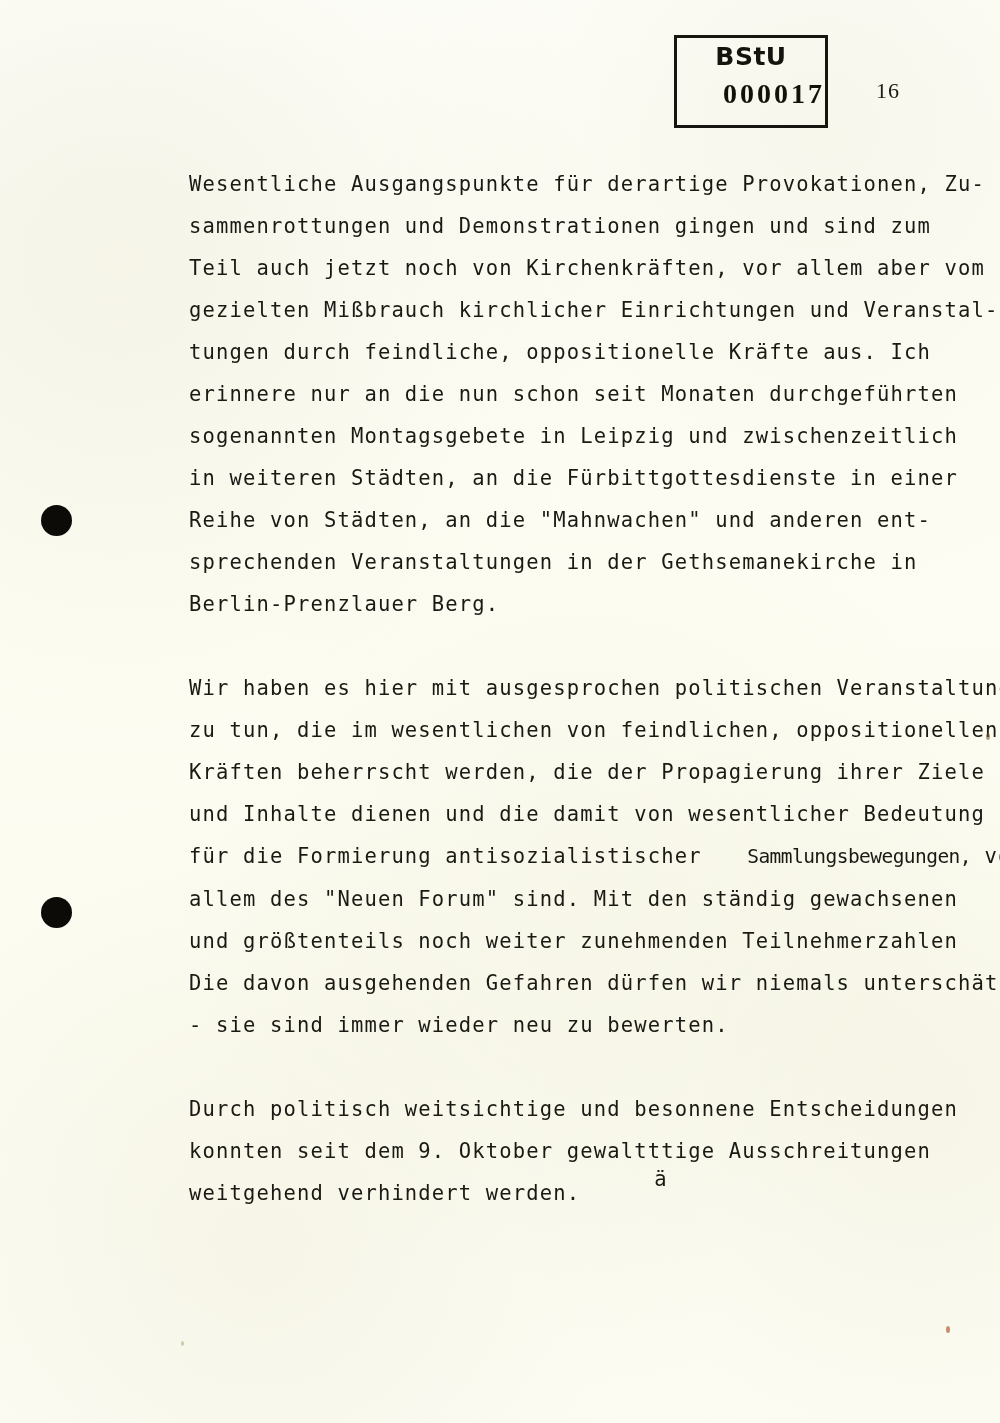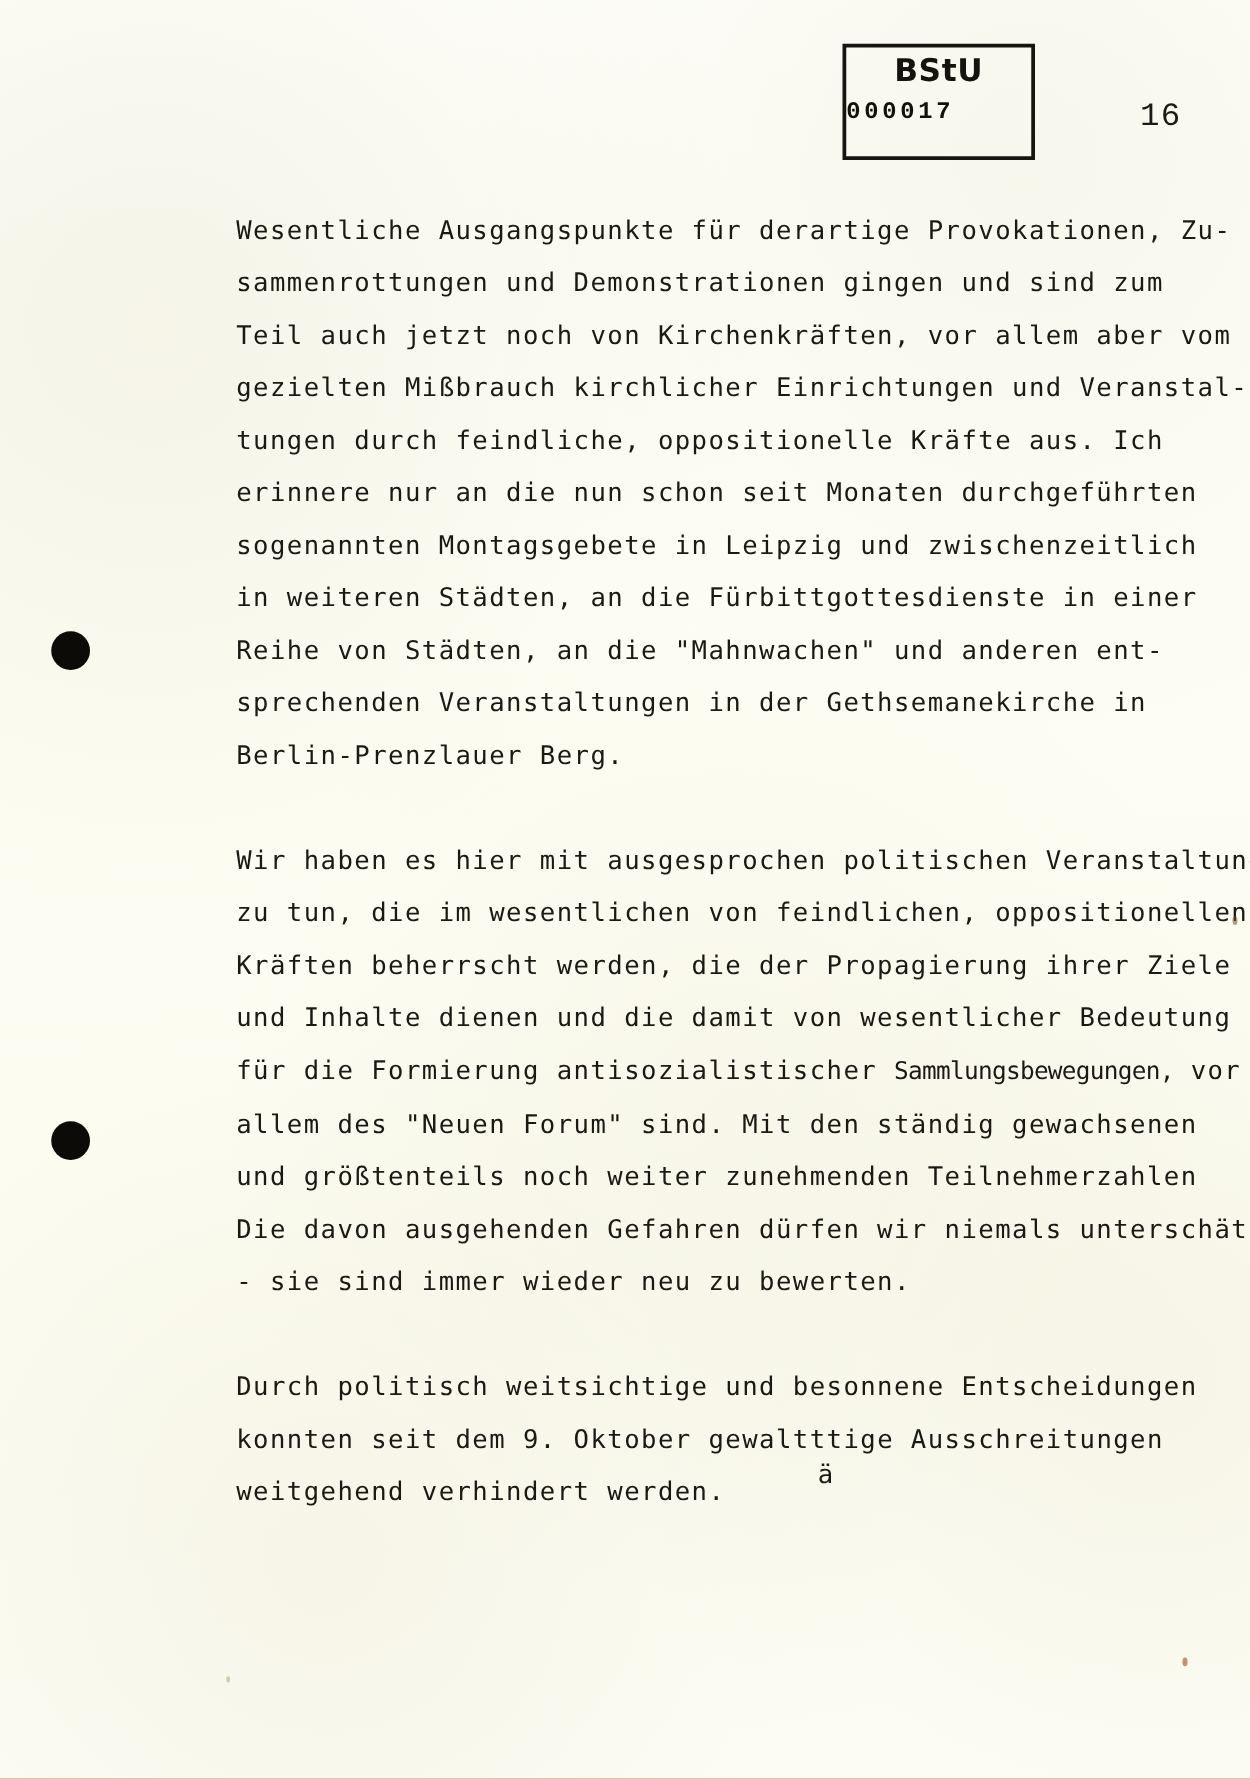--- a/index.html
+++ b/index.html
@@ -7,21 +7,21 @@
     margin: 0;
     padding: 0;
     background: #ffffff;
   }
 
   #page {
     position: relative;
     width: 1000px;
     height: 1423px;
     margin: 0 auto;
-    background: #a16207;
+    background: #c4b5fd;
     overflow: hidden;
     font-family: "DejaVu Sans Mono", "Liberation Mono", monospace;
     color: #1a1a18;
   }
 
   
   #paper-texture {
     position: absolute;
     inset: 0;
     pointer-events: none;
@@ -56,35 +56,35 @@
     font-weight: 600;
     letter-spacing: 0.5px;
     color: #15130e;
     line-height: 1;
   }
   #archive-stamp .stamp-number {
     position: absolute;
     left: 0;
     right: 0;
     top: 42px;
-    text-align: left;
-    font-family: Liberation Mono, monospace;
-    font-size: 19px;
+    text-align: right;
+    font-family: Liberation Serif, serif;
+    font-size: 28px;
     font-weight: 700;
     letter-spacing: 3px;
     color: #131209;
     line-height: 1;
   }
 
   #page-number {
     position: absolute;
-    left: 912px;
+    left: 876px;
     top: 78px;
-    font-family: Liberation Mono, monospace;
-    font-size: 26px;
+    font-family: Liberation Serif, serif;
+    font-size: 22px;
     color: #1b1a16;
     letter-spacing: 1px;
   }
 
   
   .margin-mark {
     position: absolute;
     width: 31px;
     height: 31px;
     border-radius: 50%;
@@ -110,20 +110,21 @@
     font-size: 20.5px;
     line-height: 42px;
     letter-spacing: 1.15px;
     white-space: pre;
     color: #1b1914;
   }
   
   .squeeze {
     letter-spacing: -0.55px;
     font-size: 19.5px;
+    margin-left: 32px;
   }
   
   .overstrike {
     position: relative;
     display: inline-block;
     width: 0;
     overflow: visible;
   }
   .overstrike > span {
     position: absolute;

